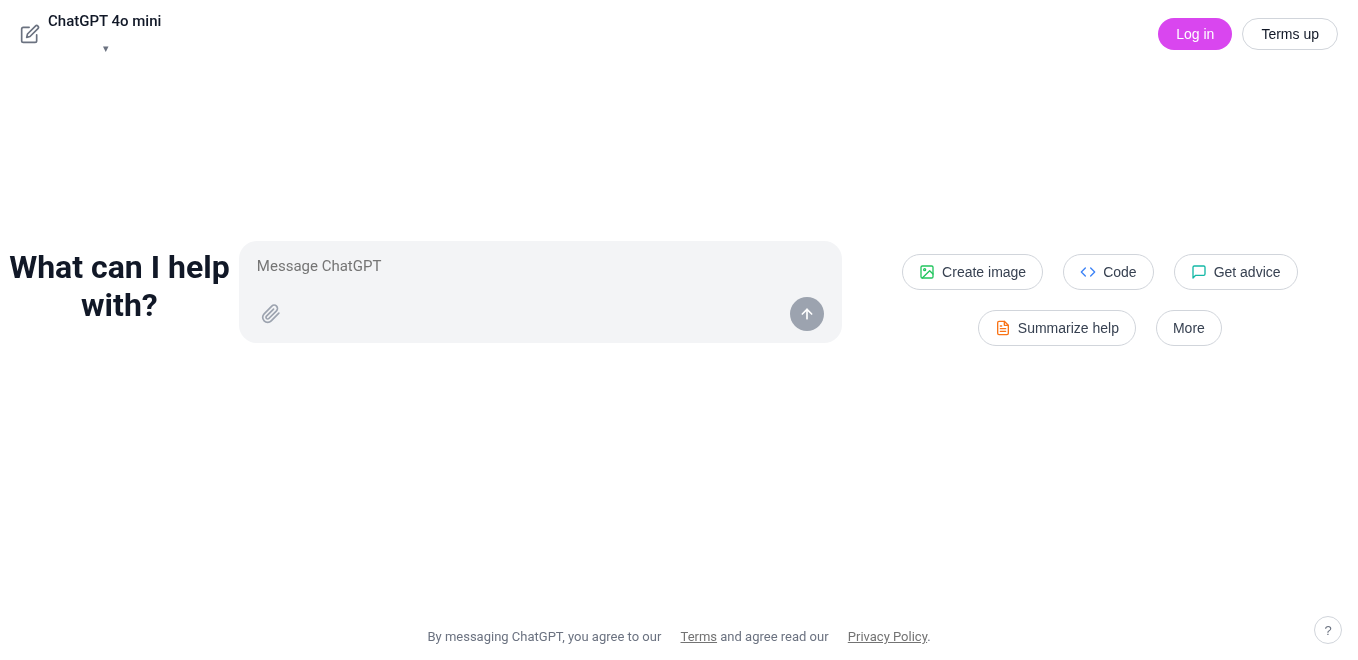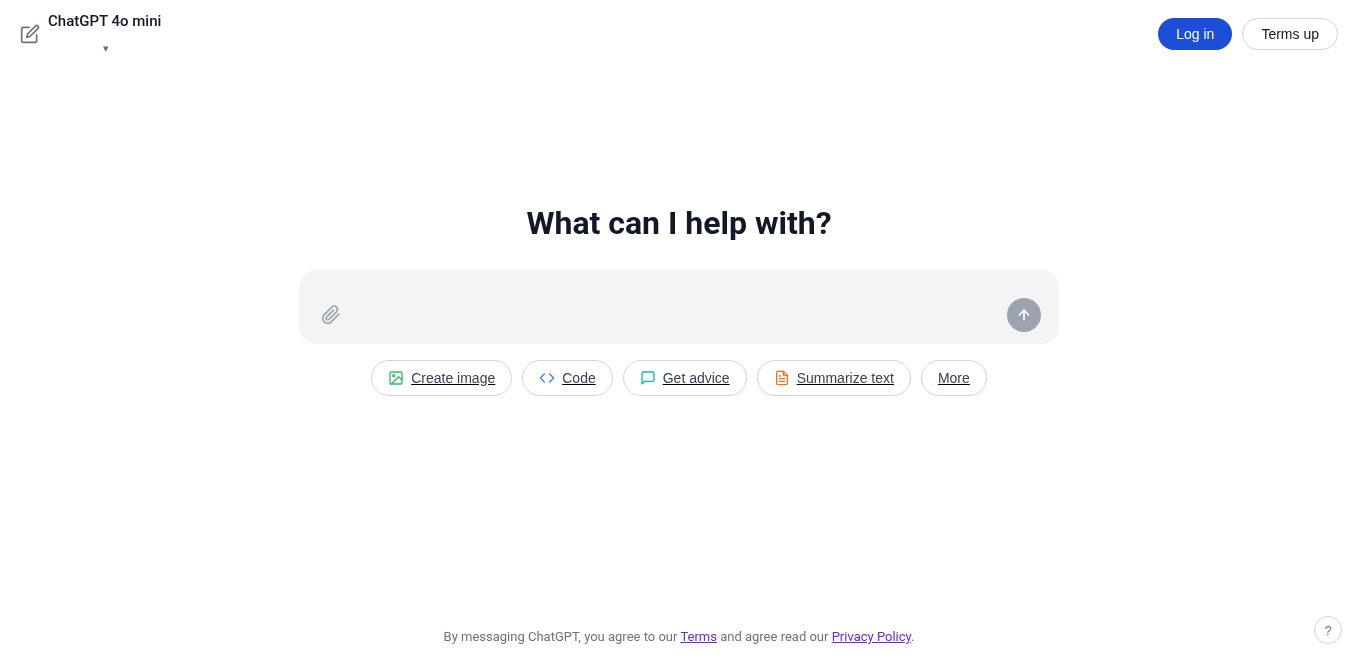--- a/index.html
+++ b/index.html
@@ -52,21 +52,21 @@
       flex-direction: column;
     }
 
     .header-right {
       display: flex;
       align-items: center;
       gap: 10px;
     }
 
     .login-btn {
-      background: #1d4ed8;
+      background: #d946ef;
       color: #ffffff;
       border: none;
       border-radius: 20px;
       padding: 8px 18px;
       font-size: 14px;
       font-weight: 500;
       cursor: pointer;
     }
 
     .signup-btn {
@@ -76,21 +76,21 @@
       border-radius: 20px;
       padding: 7px 18px;
       font-size: 14px;
       font-weight: 500;
       cursor: pointer;
     }
 
     
     .main-content {
       display: flex;
-      flex-direction: column;
+      flex-direction: row;
       align-items: center;
       justify-content: center;
       height: 100%;
       padding-bottom: 60px;
     }
 
     .main-title {
       font-size: 32px;
       font-weight: 700;
       color: #111827;
@@ -147,24 +147,23 @@
       display: flex;
       align-items: center;
       justify-content: center;
       color: white;
     }
 
     
     .action-buttons {
       display: flex;
       align-items: center;
-      gap: 10px;
+      gap: 20px;
       flex-wrap: wrap;
       justify-content: center;
-      text-decoration: underline;
     }
 
     .action-btn {
       display: flex;
       align-items: center;
       gap: 7px;
       background: transparent;
       border: 1.5px solid #d1d5db;
       border-radius: 20px;
       padding: 9px 16px;
@@ -188,22 +187,23 @@
       position: absolute;
       bottom: 16px;
       left: 0;
       right: 0;
       text-align: center;
       font-size: 13px;
       color: #6b7280;
     }
 
     .footer a {
-      color: #6d28d9;
+      color: #737373;
       text-decoration: underline;
+      margin-left: 16px;
     }
 
     
     .help-btn {
       position: absolute;
       bottom: 16px;
       right: 16px;
       width: 28px;
       height: 28px;
       border-radius: 50%;
@@ -243,20 +243,21 @@
   <div class="header-right">
     <button class="login-btn">Log in</button>
     <button class="signup-btn">Terms up</button>
   </div>
 </div>
 
 <div class="main-content">
   <h1 class="main-title">What can I help with?</h1>
 
   <div class="input-container">
+    <textarea class="message-input" rows="1" placeholder="Message ChatGPT" style=""></textarea>
     <div class="input-actions">
       <button class="attach-btn">
         <svg width="20" height="20" viewBox="0 0 24 24" fill="none" stroke="#9ca3af" stroke-width="2" stroke-linecap="round" stroke-linejoin="round">
           <path d="M21.44 11.05l-9.19 9.19a6 6 0 0 1-8.49-8.49l9.19-9.19a4 4 0 0 1 5.66 5.66l-9.2 9.19a2 2 0 0 1-2.83-2.83l8.49-8.48"></path>
         </svg>
       </button>
       <button class="send-btn">
         <svg width="16" height="16" viewBox="0 0 24 24" fill="none" stroke="white" stroke-width="2.5" stroke-linecap="round" stroke-linejoin="round">
           <line x1="12" y1="19" x2="12" y2="5"></line>
           <polyline points="5 12 12 5 19 12"></polyline>
@@ -300,21 +301,21 @@
     <button class="action-btn">
       <span class="btn-icon icon-orange">
         <svg width="16" height="16" viewBox="0 0 24 24" fill="none" stroke="#f97316" stroke-width="2" stroke-linecap="round" stroke-linejoin="round">
           <path d="M14 2H6a2 2 0 0 0-2 2v16a2 2 0 0 0 2 2h12a2 2 0 0 0 2-2V8z"></path>
             <polyline points="14 2 14 8 20 8"></polyline>
             <line x1="16" y1="13" x2="8" y2="13"></line>
             <line x1="16" y1="17" x2="8" y2="17"></line>
             <polyline points="10 9 9 9 8 9"></polyline>
         </svg>
       </span>
-      <span>Summarize text</span>
+      <span>Summarize help</span>
     </button>
 
 
     <button class="action-btn">
       <span>More</span>
     </button>
 
   </div>
 </div>
 

